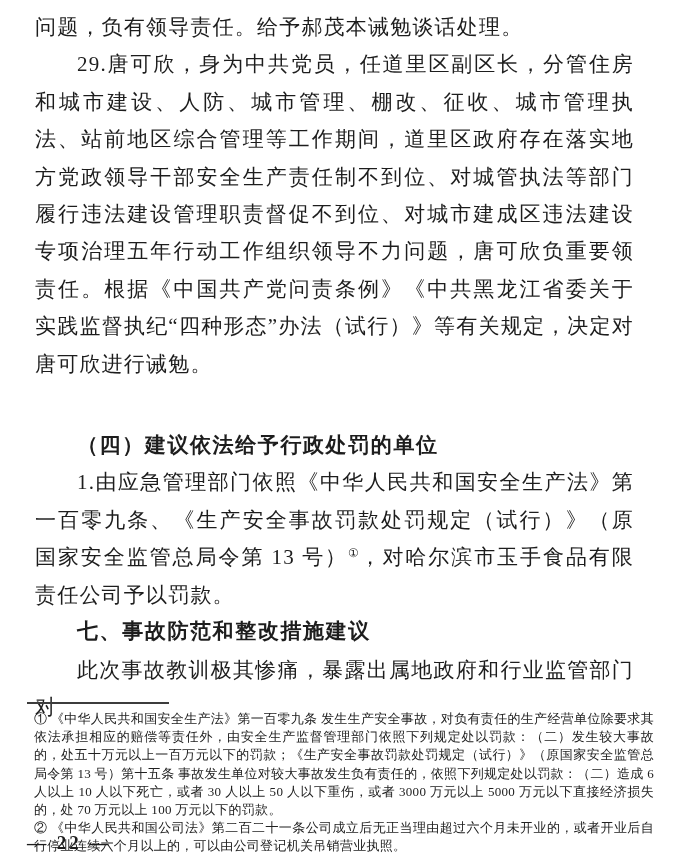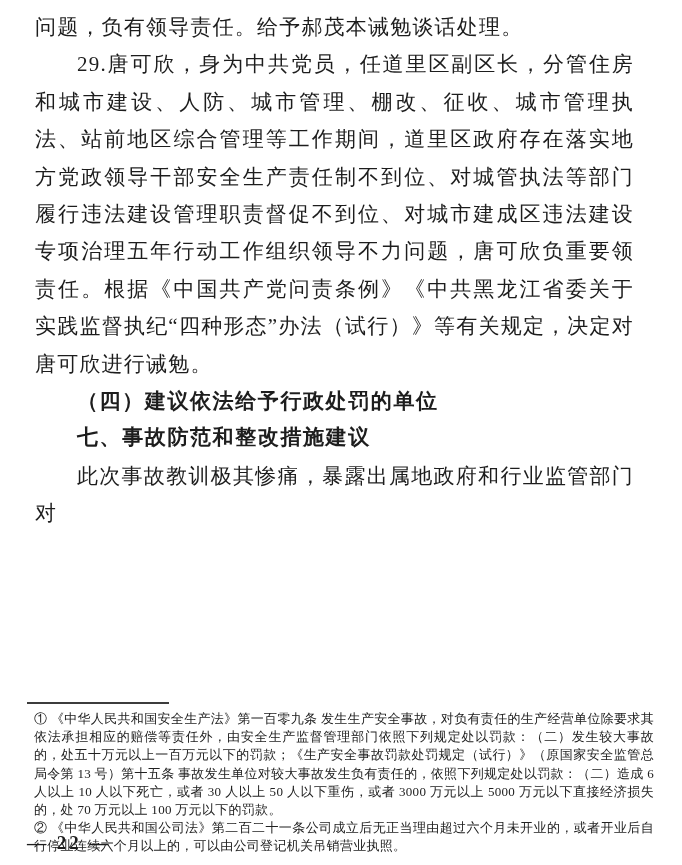--- a/index.html
+++ b/index.html
@@ -20,20 +20,21 @@
     font-size: 21px;
     line-height: 37.4px;
     letter-spacing: 1.2px;
     text-align: justify;
     text-justify: inter-ideograph;
   }
   .indent { text-indent: 2em; }
   .heading-kai {
     font-weight: bold;
     letter-spacing: 1.6px;
+    margin-top: 44px;
   }
   .heading-hei {
     font-family: Liberation Mono, monospace;
     font-weight: bold;
     letter-spacing: 1.6px;
   }
   sup.fnref {
     font-size: 12px;
     line-height: 0;
     vertical-align: 7px;
@@ -75,20 +76,21 @@
 
 <div class="page">
 
   <div class="body-text">
     <p class="para">问题，负有领导责任。给予郝茂本诫勉谈话处理。</p>
 
     <p class="para indent">29.唐可欣，身为中共党员，任道里区副区长，分管住房和城市建设、人防、城市管理、棚改、征收、城市管理执法、站前地区综合管理等工作期间，道里区政府存在落实地方党政领导干部安全生产责任制不到位、对城管执法等部门履行违法建设管理职责督促不到位、对城市建成区违法建设专项治理五年行动工作组织领导不力问题，唐可欣负重要领责任。根据《中国共产党问责条例》《中共黑龙江省委关于实践监督执纪“四种形态”办法（试行）》等有关规定，决定对唐可欣进行诫勉。</p>
 
     <p class="para indent heading-kai">（四）建议依法给予行政处罚的单位</p>
 
+    <p class="para indent"><span>1.由应急管理部门依照《中华人民共和国安全生产法》第一百零九条、《生产安全事故罚款处罚规定（试行）》（原国家安全监管总局令第 13 号）</span><sup class="fnref">①</sup><span>，对哈尔滨市玉手食品有限责任公司予以罚款。</span></p>
 
 
     <p class="para indent heading-hei">七、事故防范和整改措施建议</p>
 
     <p class="para indent">此次事故教训极其惨痛，暴露出属地政府和行业监管部门对</p>
   </div>
 
   <div class="footnotes">
     <div class="fn-separator"></div>
     <p class="fn">① 《中华人民共和国安全生产法》第一百零九条 发生生产安全事故，对负有责任的生产经营单位除要求其依法承担相应的赔偿等责任外，由安全生产监督管理部门依照下列规定处以罚款：（二）发生较大事故的，处五十万元以上一百万元以下的罚款；《生产安全事故罚款处罚规定（试行）》（原国家安全监管总局令第 13 号）第十五条 事故发生单位对较大事故发生负有责任的，依照下列规定处以罚款：（二）造成 6 人以上 10 人以下死亡，或者 30 人以上 50 人以下重伤，或者 3000 万元以上 5000 万元以下直接经济损失的，处 70 万元以上 100 万元以下的罚款。</p>

